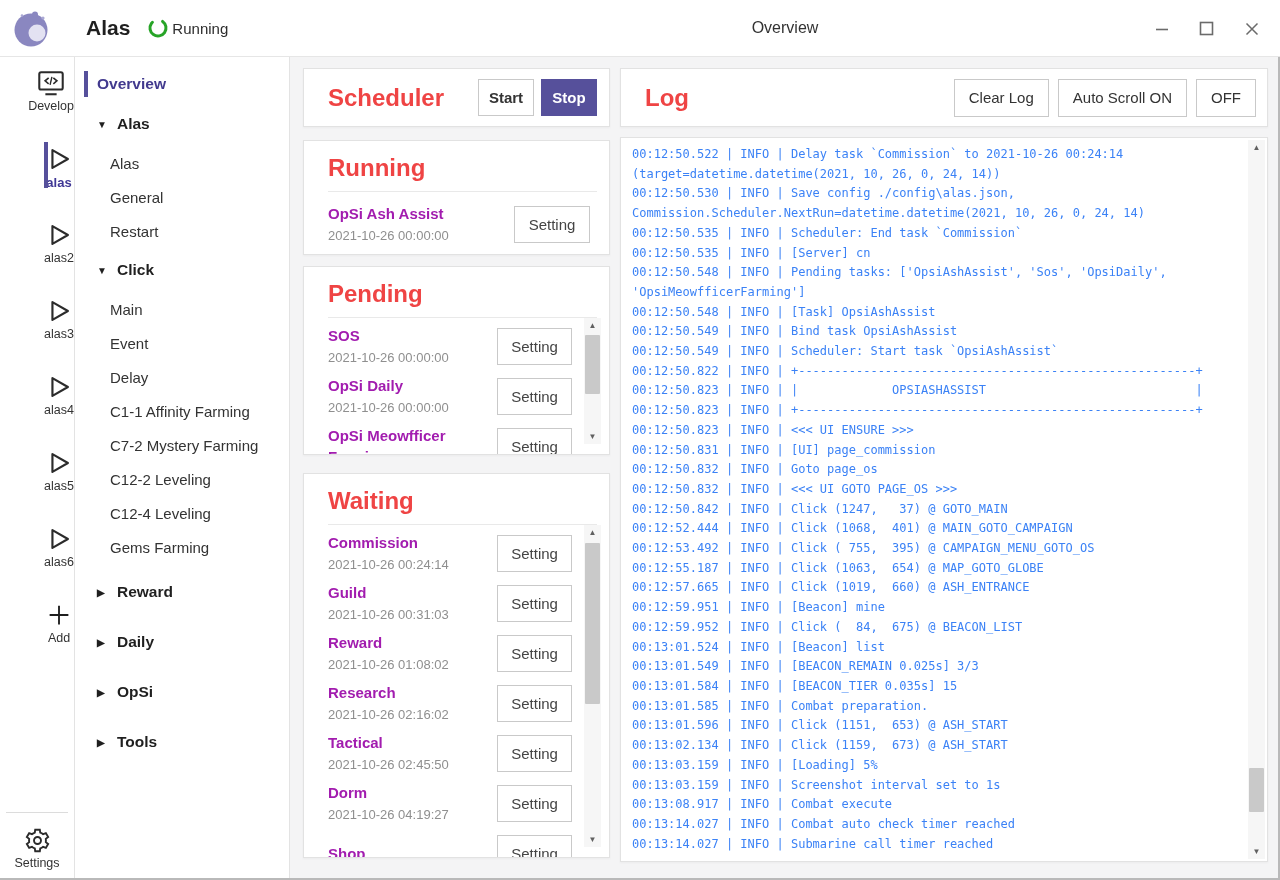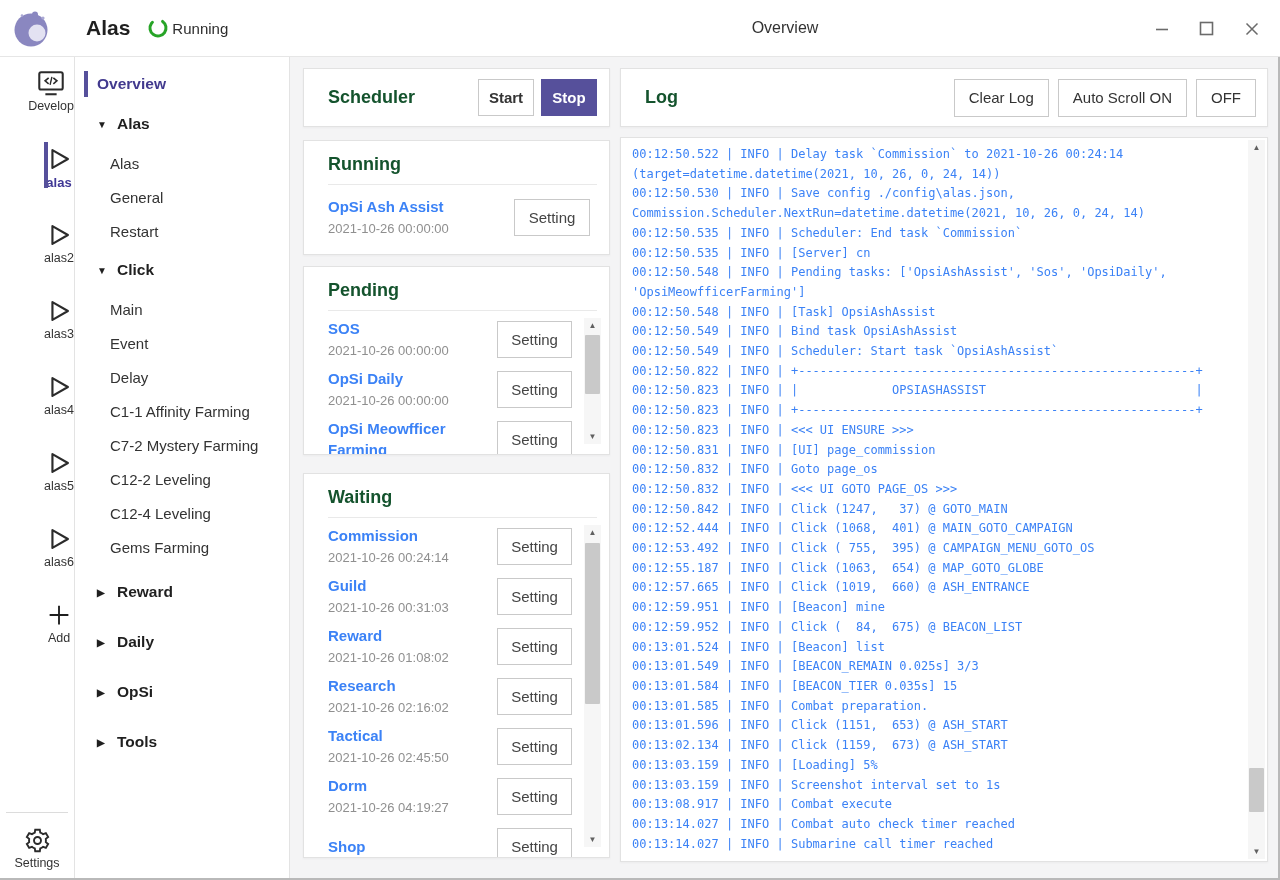--- a/index.html
+++ b/index.html
@@ -33,41 +33,41 @@
   .sidenav { position:absolute; top:57px; left:75px; bottom:2px; width:215px; background:#fff; border-right:1px solid #e3e3e3; z-index:3; }
   .nav-overview { position:relative; height:36px; margin-top:9px; display:flex; align-items:center; padding-left:22px; font-size:15.5px; font-weight:700; color:#423a8e; cursor:pointer; }
   .nav-overview::before { content:""; position:absolute; left:9px; top:5px; height:26px; width:4px; background:#56509b; }
   .nav-group { height:44px; display:flex; align-items:center; padding-left:22px; gap:9px; font-size:15.5px; font-weight:600; color:#1f1f1f; cursor:pointer; }
   .nav-group.collapsed { margin-top:6px; }
   .tri { font-size:10px; color:#1f1f1f; width:11px; }
   .nav-child { height:34px; display:flex; align-items:center; padding-left:35px; font-size:15px; color:#333; cursor:pointer; }
 
   
   .card { position:absolute; background:#fff; border:1px solid #e2e2e2; box-shadow:0 1px 2px rgba(0,0,0,0.04); }
-  .card-title { font-size:18px; font-weight:600; color:#14532d; }
+  .card-title { font-size:24px; font-weight:600; color:#ef4444; }
 
   .scheduler-card { left:303px; top:68px; width:307px; height:59px; display:flex; align-items:center; padding:0 12px 0 24px; }
   .scheduler-card .card-title { flex:1; }
 
   .btn { display:flex; align-items:center; justify-content:center; background:#fff; border:1px solid #c9c9c9; color:#333; font-size:15px; font-family:inherit; cursor:pointer; }
   .btn-sch { width:56px; height:37px;font-weight:bold; }
   .btn-start { margin-right:7px; }
   .btn-primary { background:#56509b; border-color:#56509b; color:#fff; }
 
   .panel { left:303px; width:307px; overflow:hidden; }
   .panel-running { top:140px; height:115px; }
   .panel-pending { top:266px; height:189px; }
   .panel-waiting { top:473px; height:385px; }
   .panel-head { padding:13px 24px 9px 24px; }
   .panel-divider { border-top:1px solid #e9e9e9; margin:0 12px 0 24px; }
   .task-list { padding-top:3px; }
   .task-row { display:flex; align-items:center; height:50px; padding-left:24px; }
   .panel-running .task-row { height:58px; }
   .task-info { width:172px; }
-  .task-name { font-size:15px; font-weight:600; color:#3b82f6; line-height:21px; }
+  .task-name { font-size:15px; font-weight:600; color:#a21caf; line-height:21px; }
   .task-time { font-size:13px; color:#8f8f8f; line-height:19px; margin-top:2px; }
   .setting-btn { width:76px; height:37px; margin-left:auto; color:#444; }
   .panel-running .setting-btn { margin-right:19px; }
   .has-scrollbar .setting-btn { margin-right:37px; }
 
   
   .log-header { left:620px; top:68px; width:648px; height:59px; display:flex; align-items:center; padding:0 11px 0 24px; gap:9px; }
   .log-header .card-title { flex:1; }
   .log-header .btn { height:38px; padding:0 14px; }
   .log-body { left:620px; top:137px; width:648px; height:725px; }

